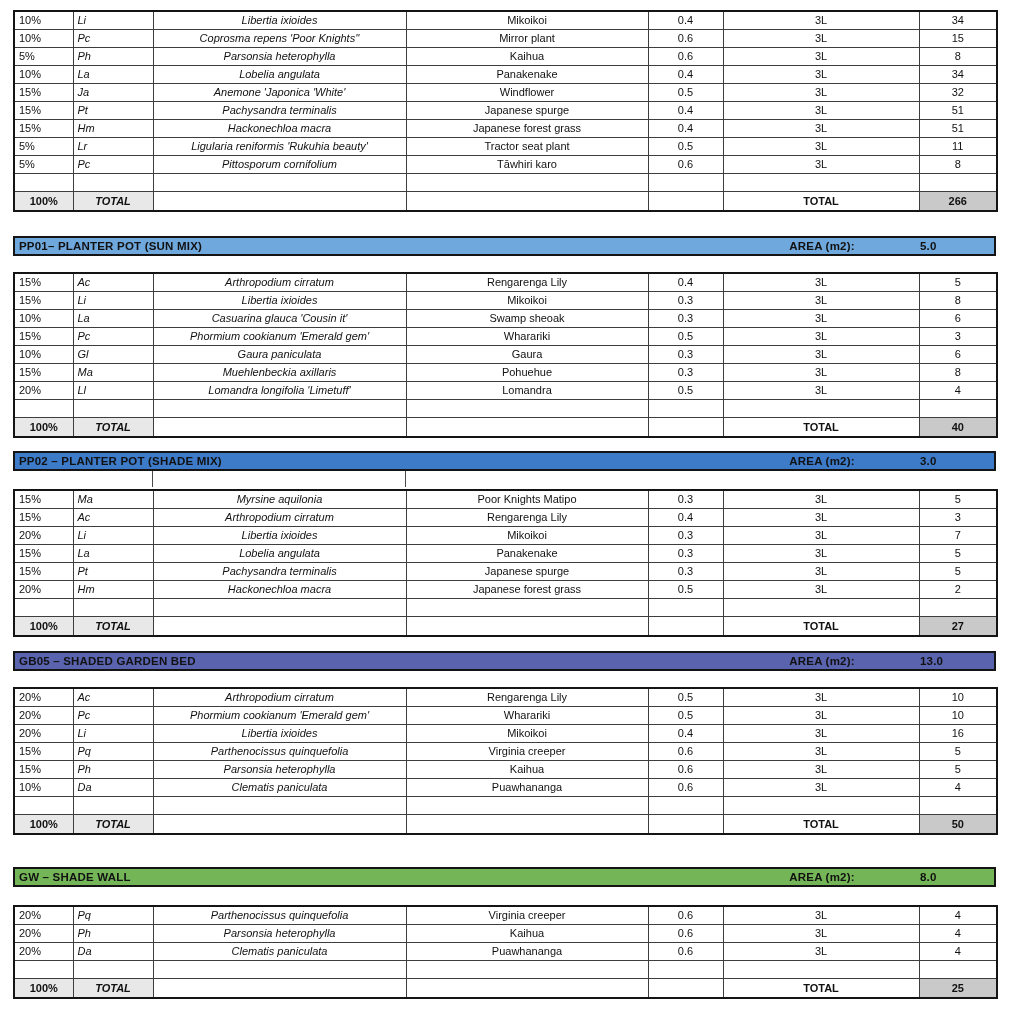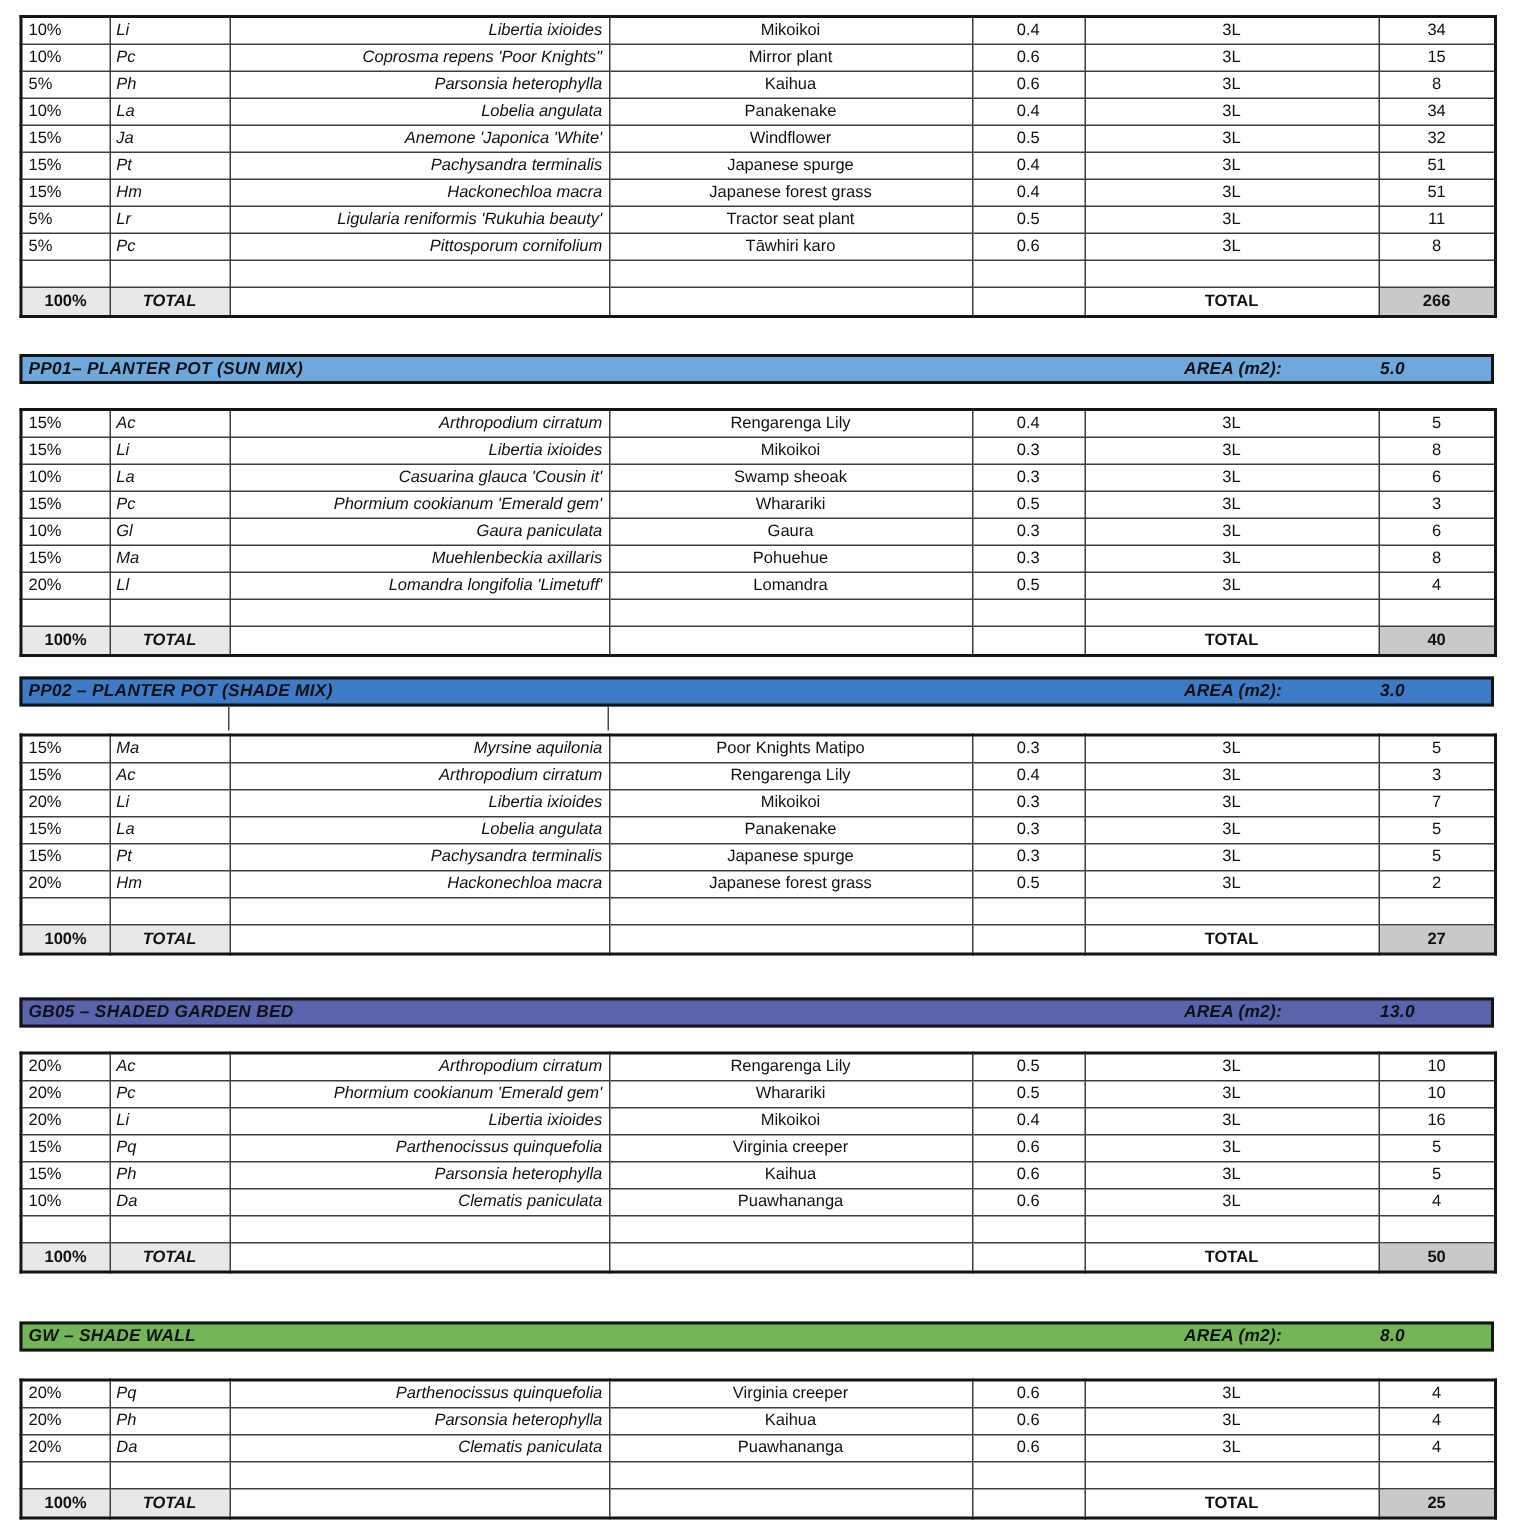--- a/index.html
+++ b/index.html
@@ -8,30 +8,30 @@
     font-family:"Liberation Sans", sans-serif;
     color:#111;
     overflow:hidden;
   }
   .sheet { position:relative; padding:10px 0 13px 13px; width:983px;border-radius:16px; }
 
   
   .section { width:983px; }
   .sec1 { margin-top:24px; }
   .sec2 { margin-top:13px; }
-  .sec3 { margin-top:28px; }
+  .sec3 { margin-top:14px; }
   .sec4 { margin-top:32px; }
 
   
   .sec-header {
     box-sizing:border-box;
     width:983px; height:20px;
     border:2px solid #141414;
     display:flex; align-items:center;
-    font-weight:bold; font-size:11.5px; letter-spacing:0.2px;font-style:italic;
+    font-weight:bold; font-size:11.5px; letter-spacing:0.2px;
   }
   .sec-title { flex:1 1 auto; padding-left:4px; white-space:nowrap; }
   .sec-area-label { flex:0 0 196px; text-align:center; }
   .sec-area-value { flex:0 0 74px; text-align:left; }
 
   
   .artifact { position:relative; height:0; }
   .artifact span { position:absolute; top:0; width:1px; height:16px; background:#4a4a4a; }
   .artifact span:nth-child(1) { left:139px; }
   .artifact span:nth-child(2) { left:392px; }
@@ -47,21 +47,21 @@
 
   table.sched td {
     border:1px solid #3d3d3d;
     height:17px; padding:0 4px;
     font-size:11px; line-height:17px;
     white-space:nowrap; overflow:hidden;
     background:#fff;
   }
   td.c-pct   { text-align:left; }
   td.c-code  { text-align:left; font-style:italic; }
-  td.c-botanical { text-align:right; font-style:italic; }
+  td.c-botanical { text-align:center; font-style:italic; }
   td.c-common, td.c-size, td.c-pot, td.c-qty { text-align:center; }
 
   tr.total-row td { height:18px; line-height:18px; font-weight:bold; }
   tr.total-row td.c-pct,
   tr.total-row td.c-code { background:#e8e8e8; text-align:center; }
   tr.total-row td.c-qty  { background:#c9c9c9; }
 </style>
 </head>
 <body>
 

